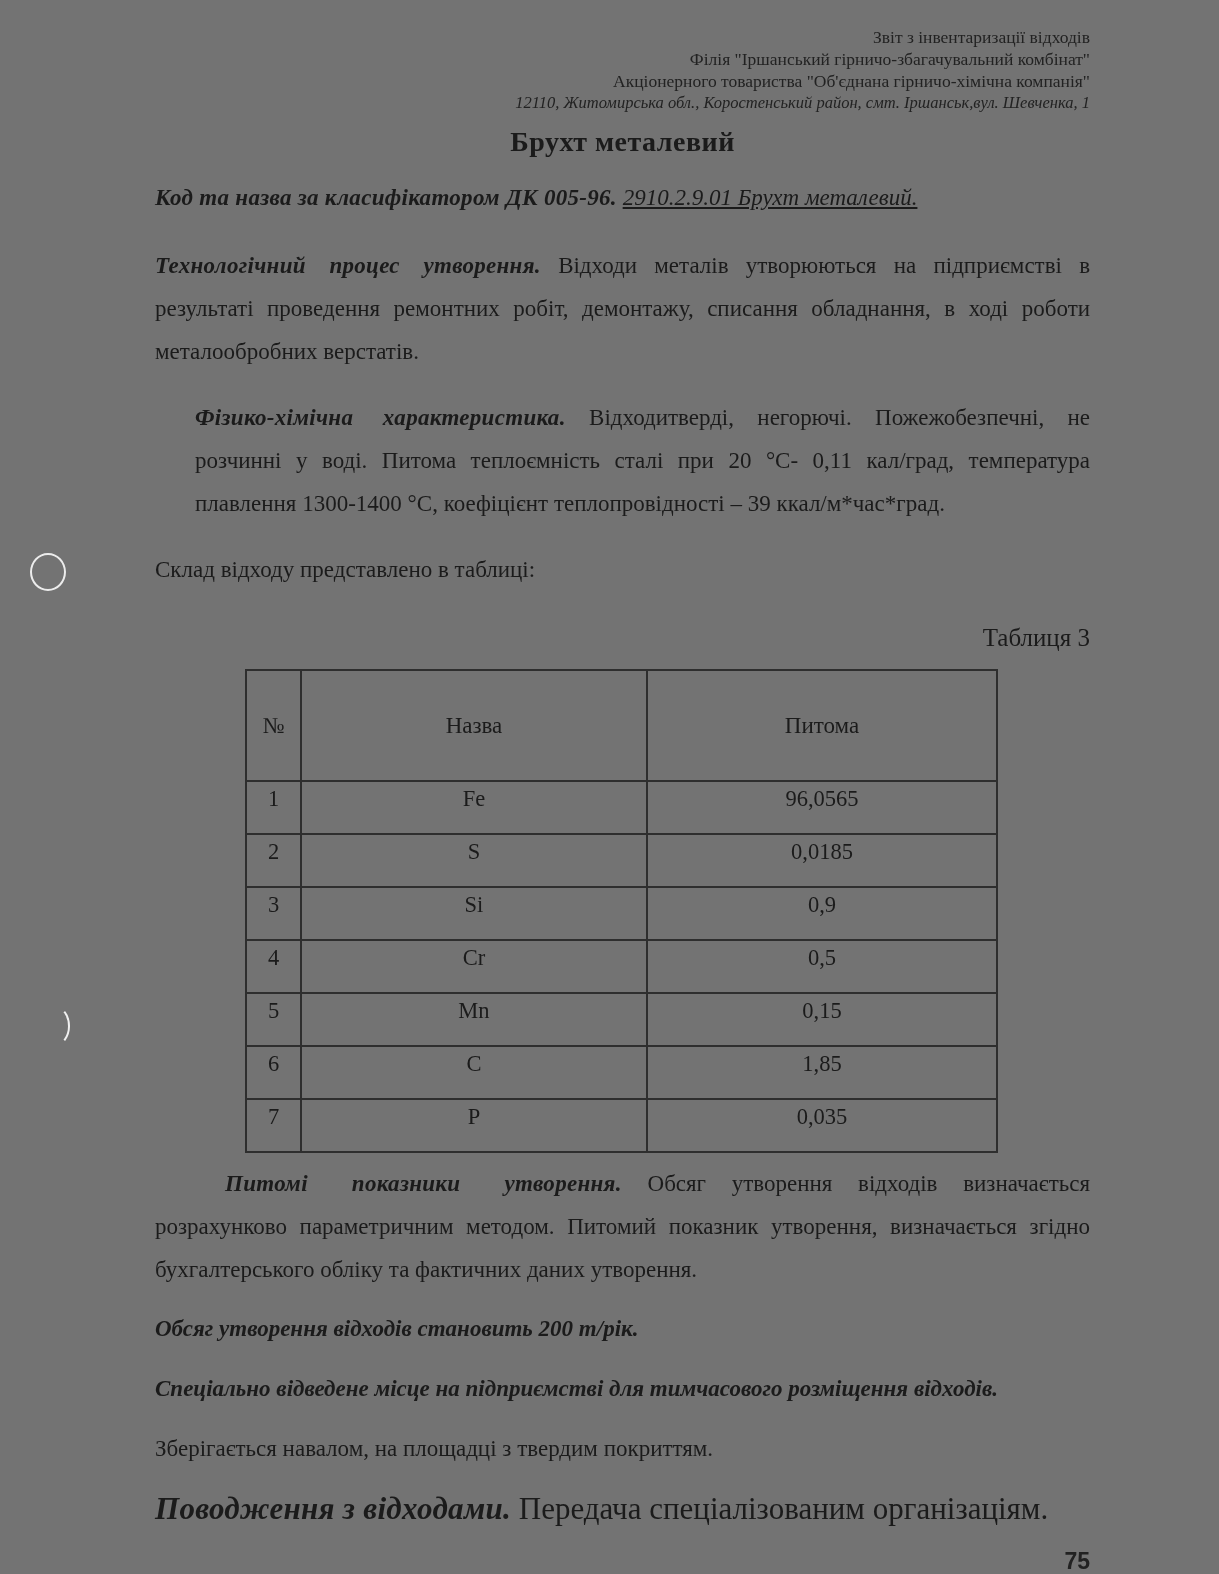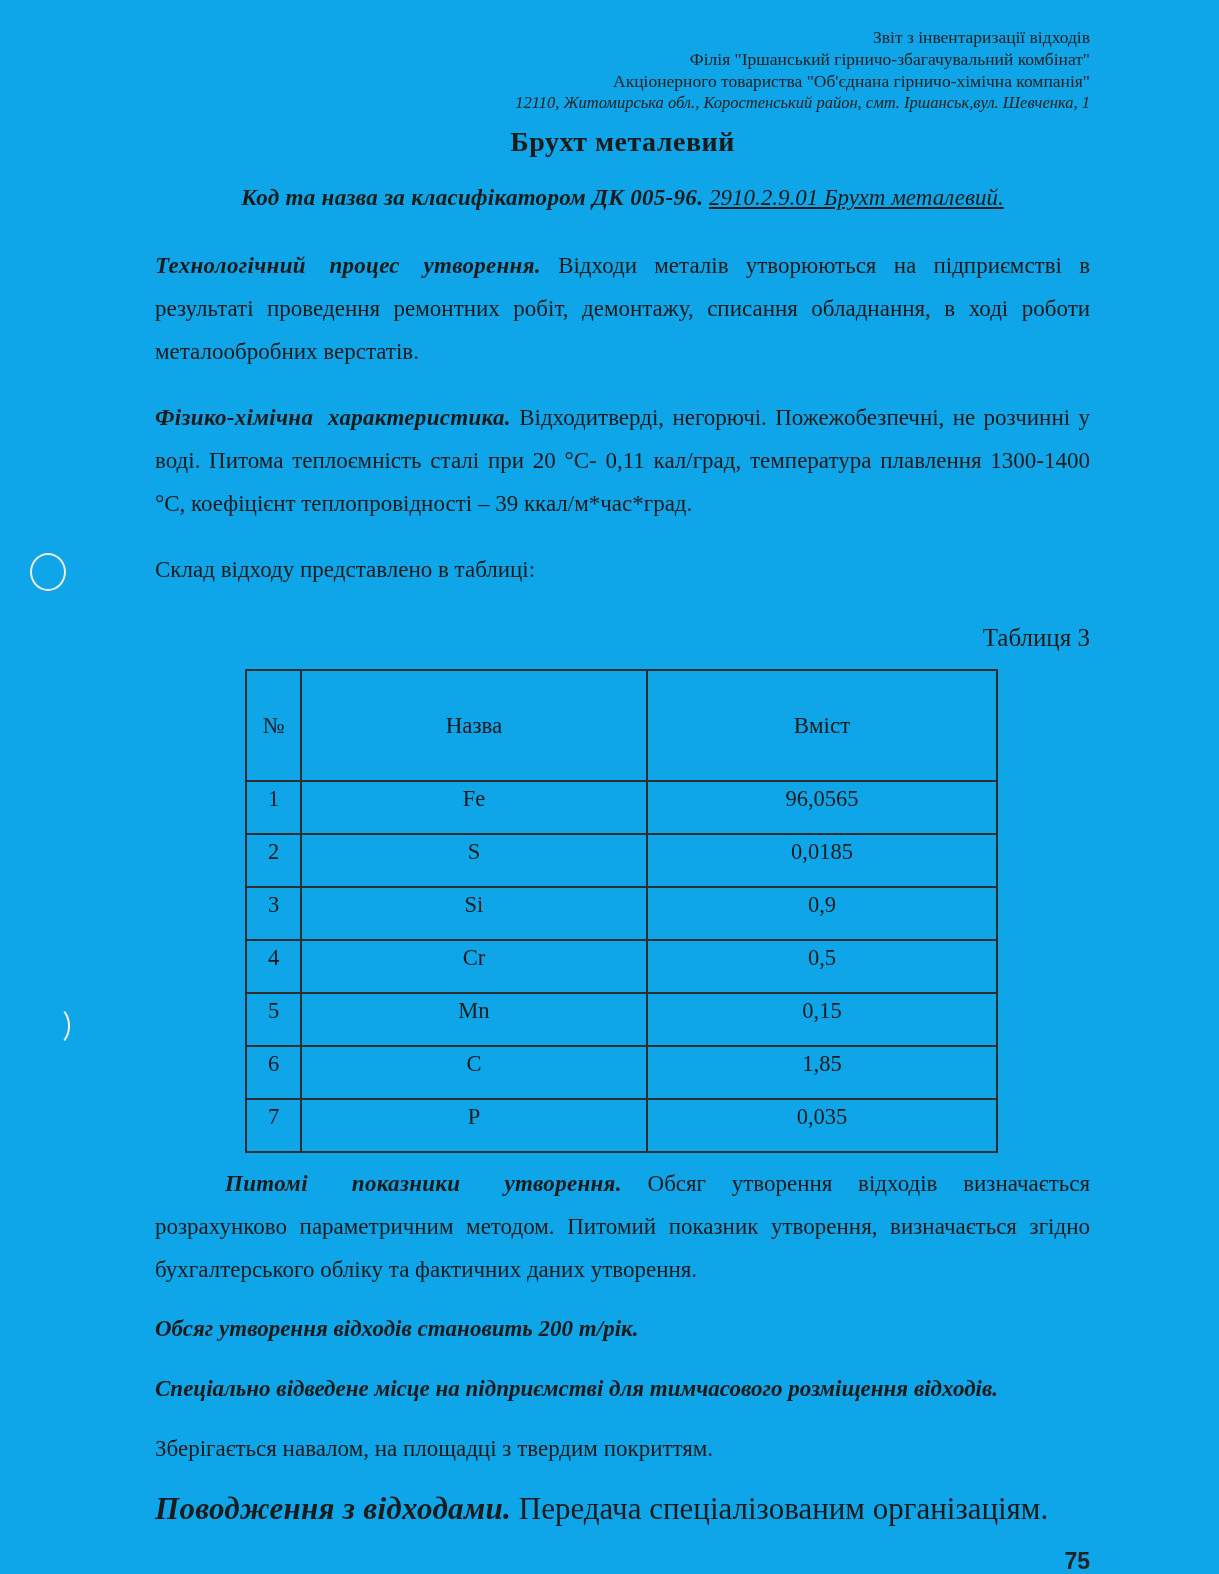--- a/index.html
+++ b/index.html
@@ -1,39 +1,39 @@
 <!DOCTYPE html>
 <html lang="uk"><head>
 <meta charset="utf-8">
 <style>
   html,body{margin:0;padding:0;background:#ffffff;}
   .page{
     position:relative;
     width:1219px;height:1574px;
-    background:#0ea5e9;
+    background:#737373;
     font-family:"Liberation Serif", serif;
     color:#1b1b1b;
     overflow:hidden;
   }
   .content{margin-left:155px;margin-right:129px;}
 
   
   .doc-header{padding-top:26px;text-align:right;font-size:17.5px;line-height:22px;color:#222;}
   .doc-header .addr{font-style:italic;font-size:16.5px;}
 
   .doc-title{margin-top:12px;text-align:center;font-size:28px;font-weight:bold;letter-spacing:.5px;}
 
-  .classification{margin-top:27px;font-size:23px;text-align:center;}
+  .classification{margin-top:27px;font-size:23px;}
   .classification .lead{font-weight:bold;font-style:italic;letter-spacing:.3px;}
   .classification .code{font-style:italic;text-decoration:underline;}
 
   .para{font-size:23px;line-height:43px;text-align:justify;}
   .para .lead{font-weight:bold;font-style:italic;letter-spacing:.3px;word-spacing:6px;}
   .p-tech{margin-top:33px;}
-  .p-phys{margin-top:16px;}
+  .p-phys{margin-top:16px;margin-left:40px;}
   .p-compose{margin-top:14px;text-align:left;}
   .table-caption{margin-top:33px;text-align:right;font-size:25px;}
 
   table.comp{
     border-collapse:collapse;
     table-layout:fixed;
     margin-top:17px;
     margin-left:90px;
     width:745px;
   }
@@ -109,21 +109,21 @@
 
     <p class="para p-compose">Склад відходу представлено в таблиці:</p>
 
     <div class="table-caption">Таблиця 3</div>
 
     <table class="comp">
       <tbody>
         <tr class="hdr">
           <td class="col-num">№</td>
           <td class="col-name">Назва</td>
-          <td class="col-content">Вміст</td>
+          <td class="col-content">Питома</td>
         </tr>
         <tr class="body-row">
           <td>1</td>
           <td>Fe</td>
           <td>96,0565</td>
         </tr>
         <tr class="body-row">
           <td>2</td>
           <td>S</td>
           <td>0,0185</td>

